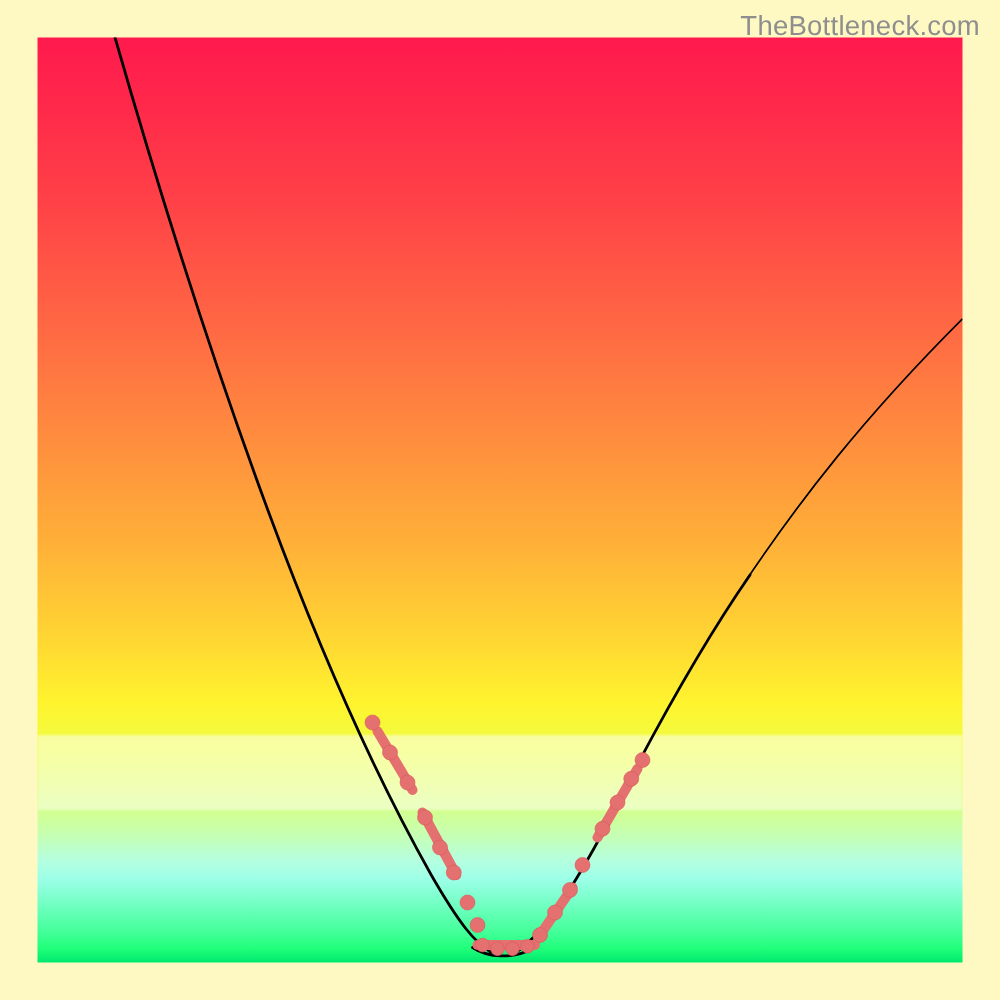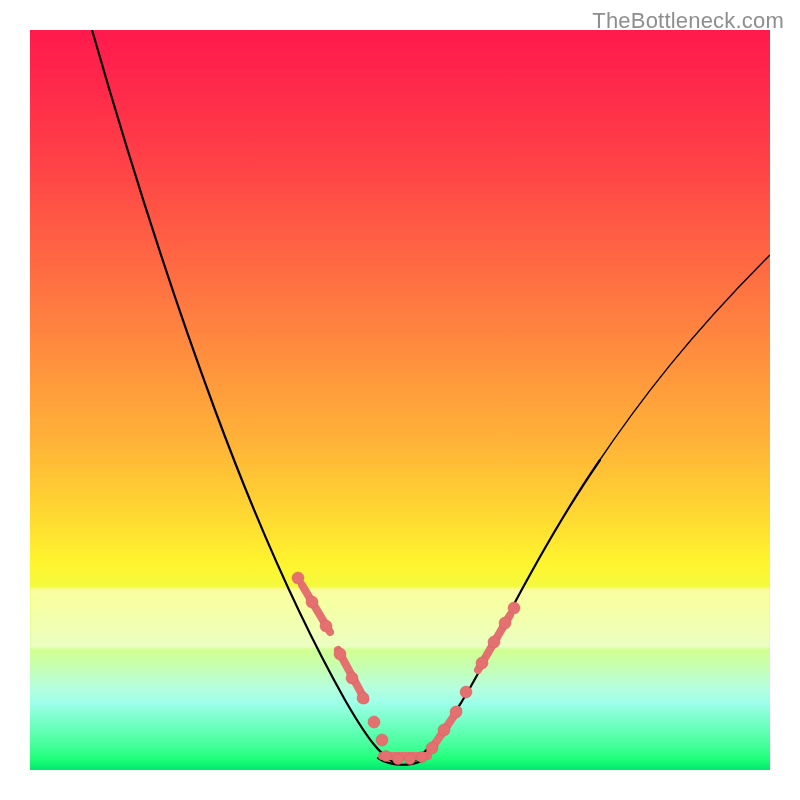--- a/index.html
+++ b/index.html
@@ -10,21 +10,21 @@
     background: #000;
     overflow: hidden;
     font-family: Arial, Helvetica, sans-serif;
   }
   .frame {
     position: absolute;
     top: 0;
     left: 0;
     width: 800px;
     height: 800px;
-    background: #ffffff;
+    background: #fef9c3;
   }
   .plot-area {
     position: absolute;
     left: 30px;
     top: 30px;
     width: 740px;
     height: 740px;
     
     background: linear-gradient(
       to bottom,

